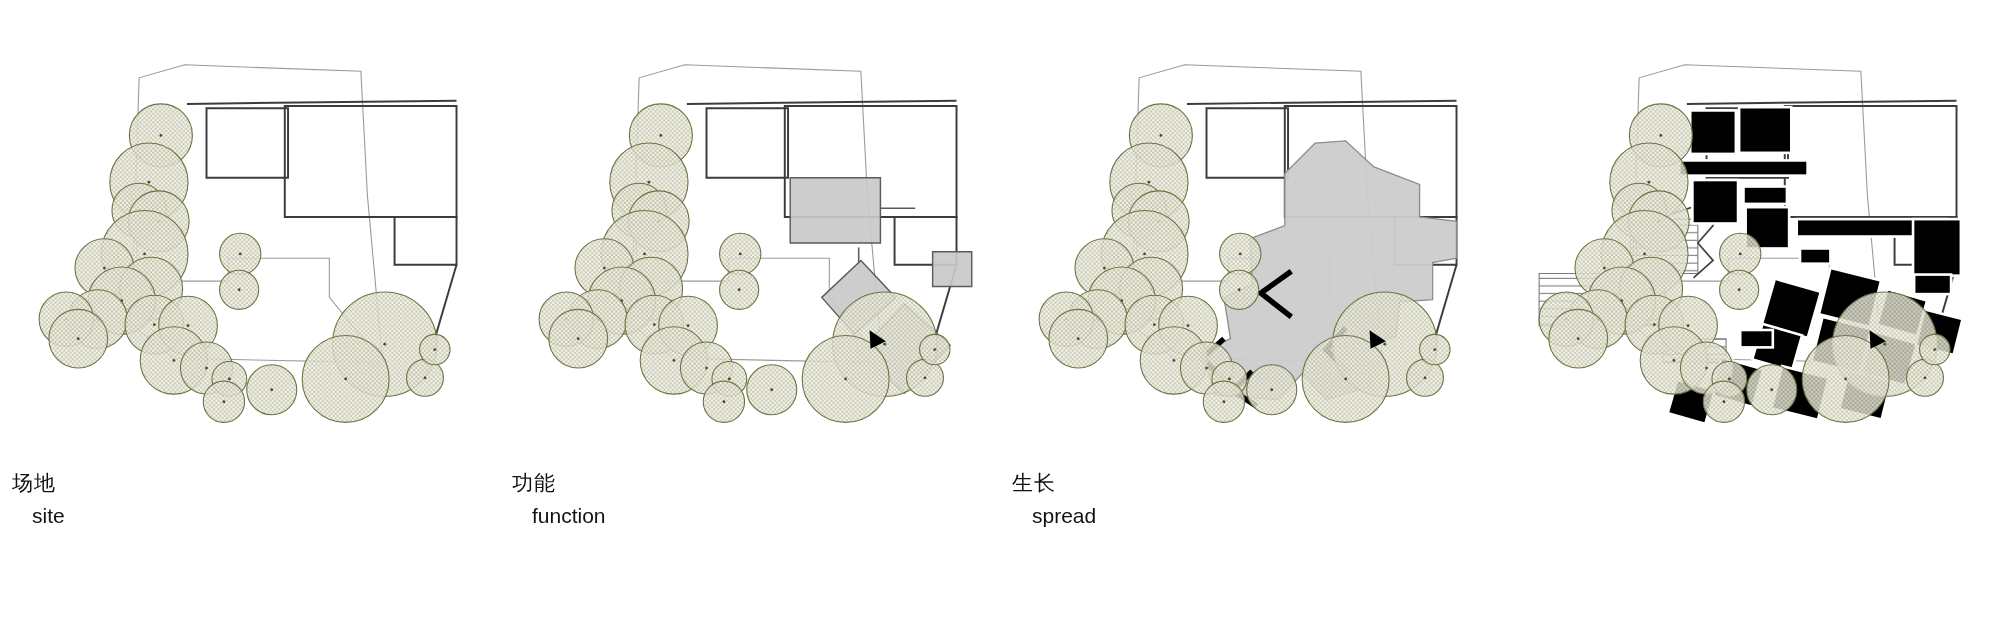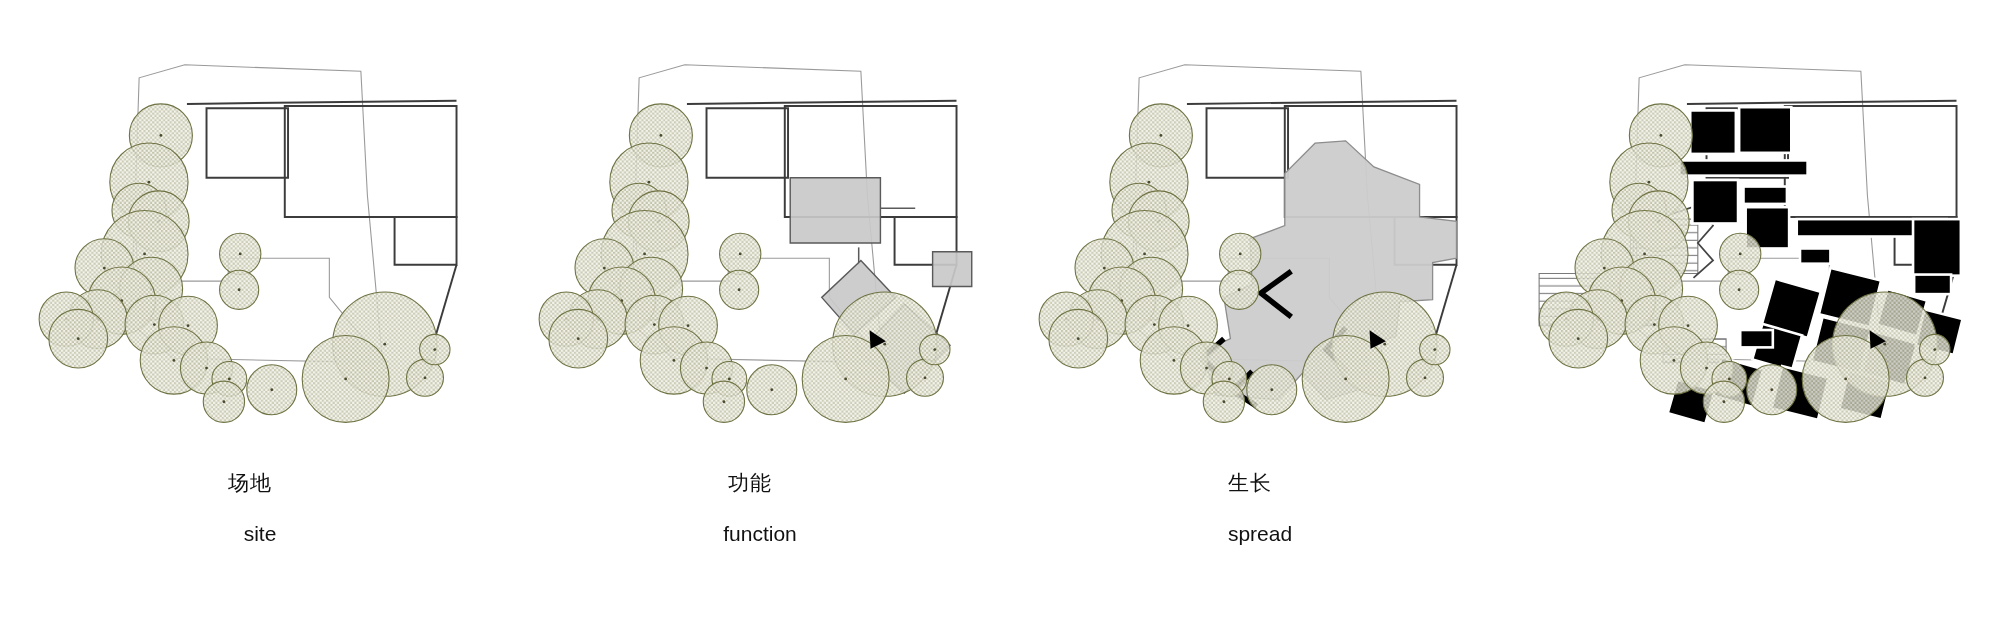--- a/index.html
+++ b/index.html
@@ -34,36 +34,35 @@
     width: 500px;
     height: 460px;
   }
   .panel-figure svg {
     display: block;
     width: 500px;
     height: 460px;
   }
   .caption {
     position: absolute;
-    left: 0;
+    left: 12px;
     top: 468px;
     width: 500px;
-    text-align: center;
   }
   .caption-cn {
     font-size: 21px;
     line-height: 30px;
     letter-spacing: 1px;
     color: #111111;
     font-family: "DejaVu Sans", "Liberation Sans", sans-serif;
   }
   .caption-en {
     font-size: 21px;
     line-height: 32px;
-    margin-top: 20px;
+    margin-top: 2px;
     color: #111111;
     font-family: "Liberation Sans", "DejaVu Sans", sans-serif;
     padding-left: 20px;
   }
 </style>
 </head>
 <body>
 
 <div id="board">
 

